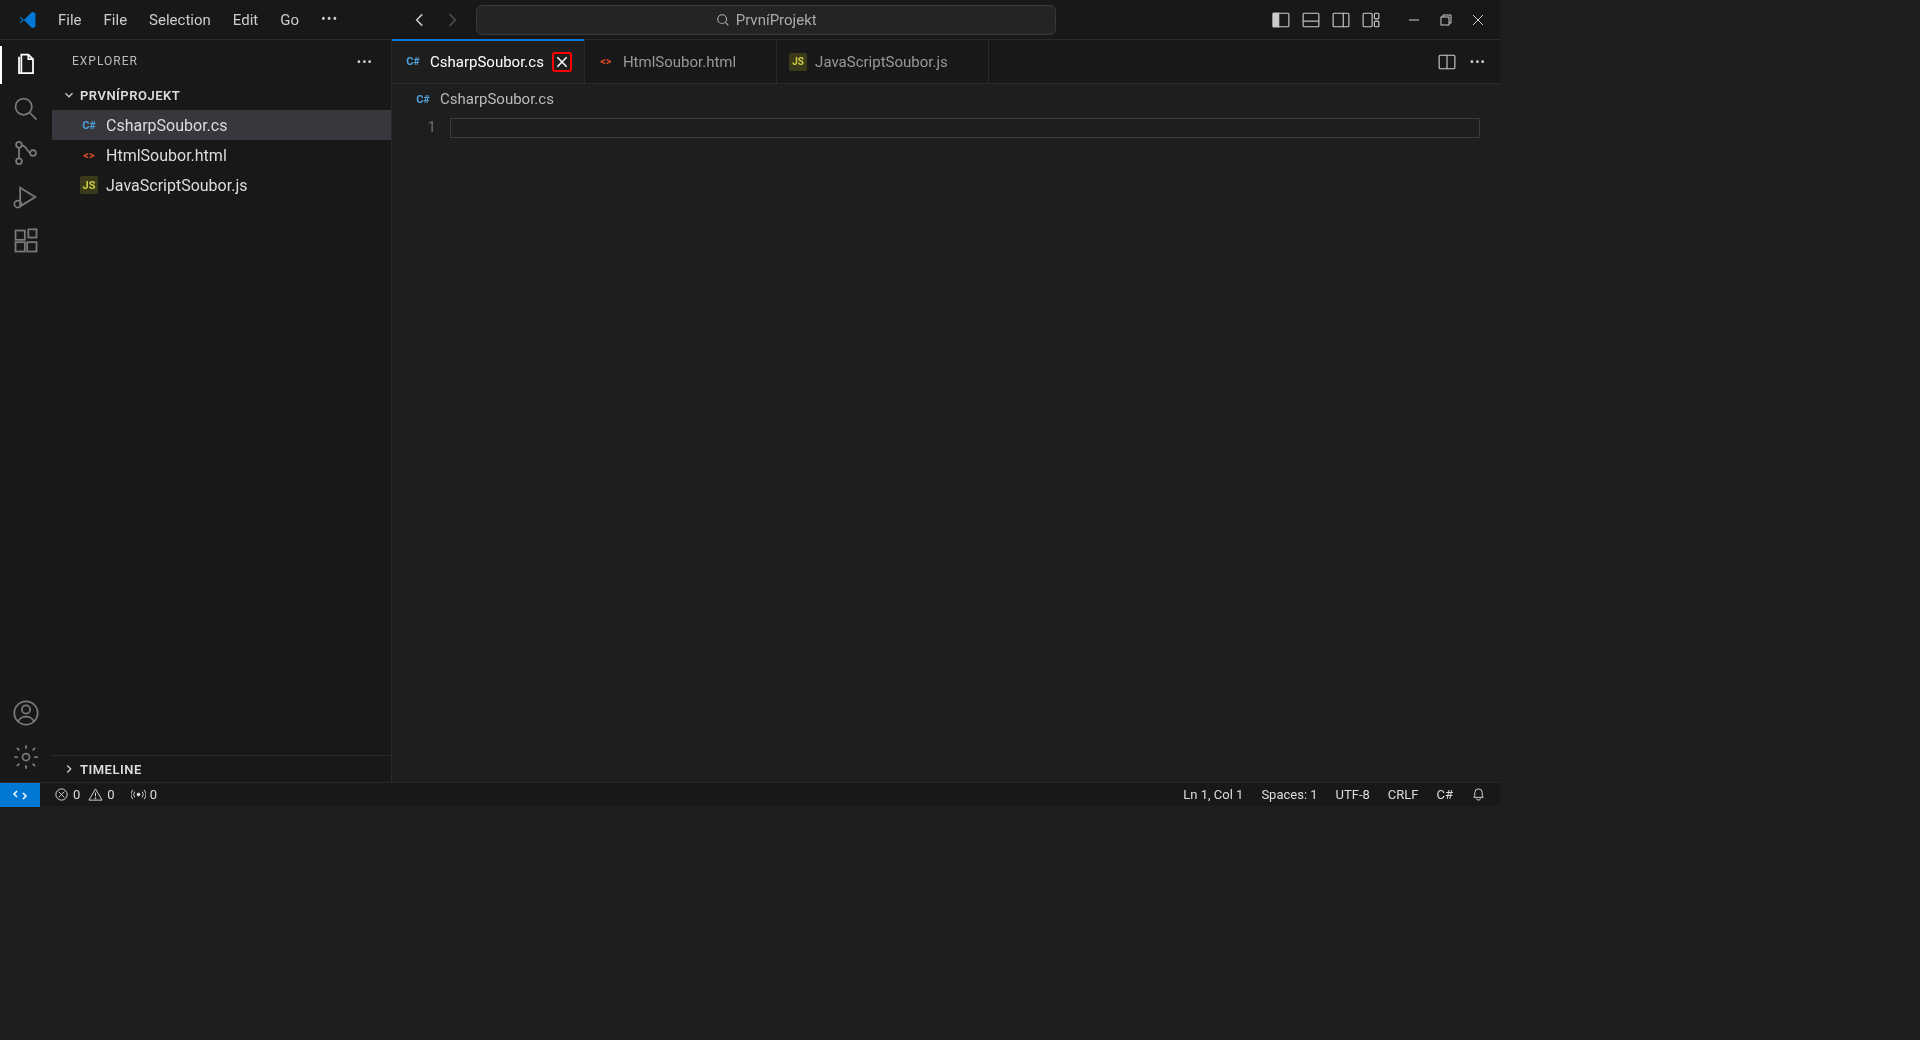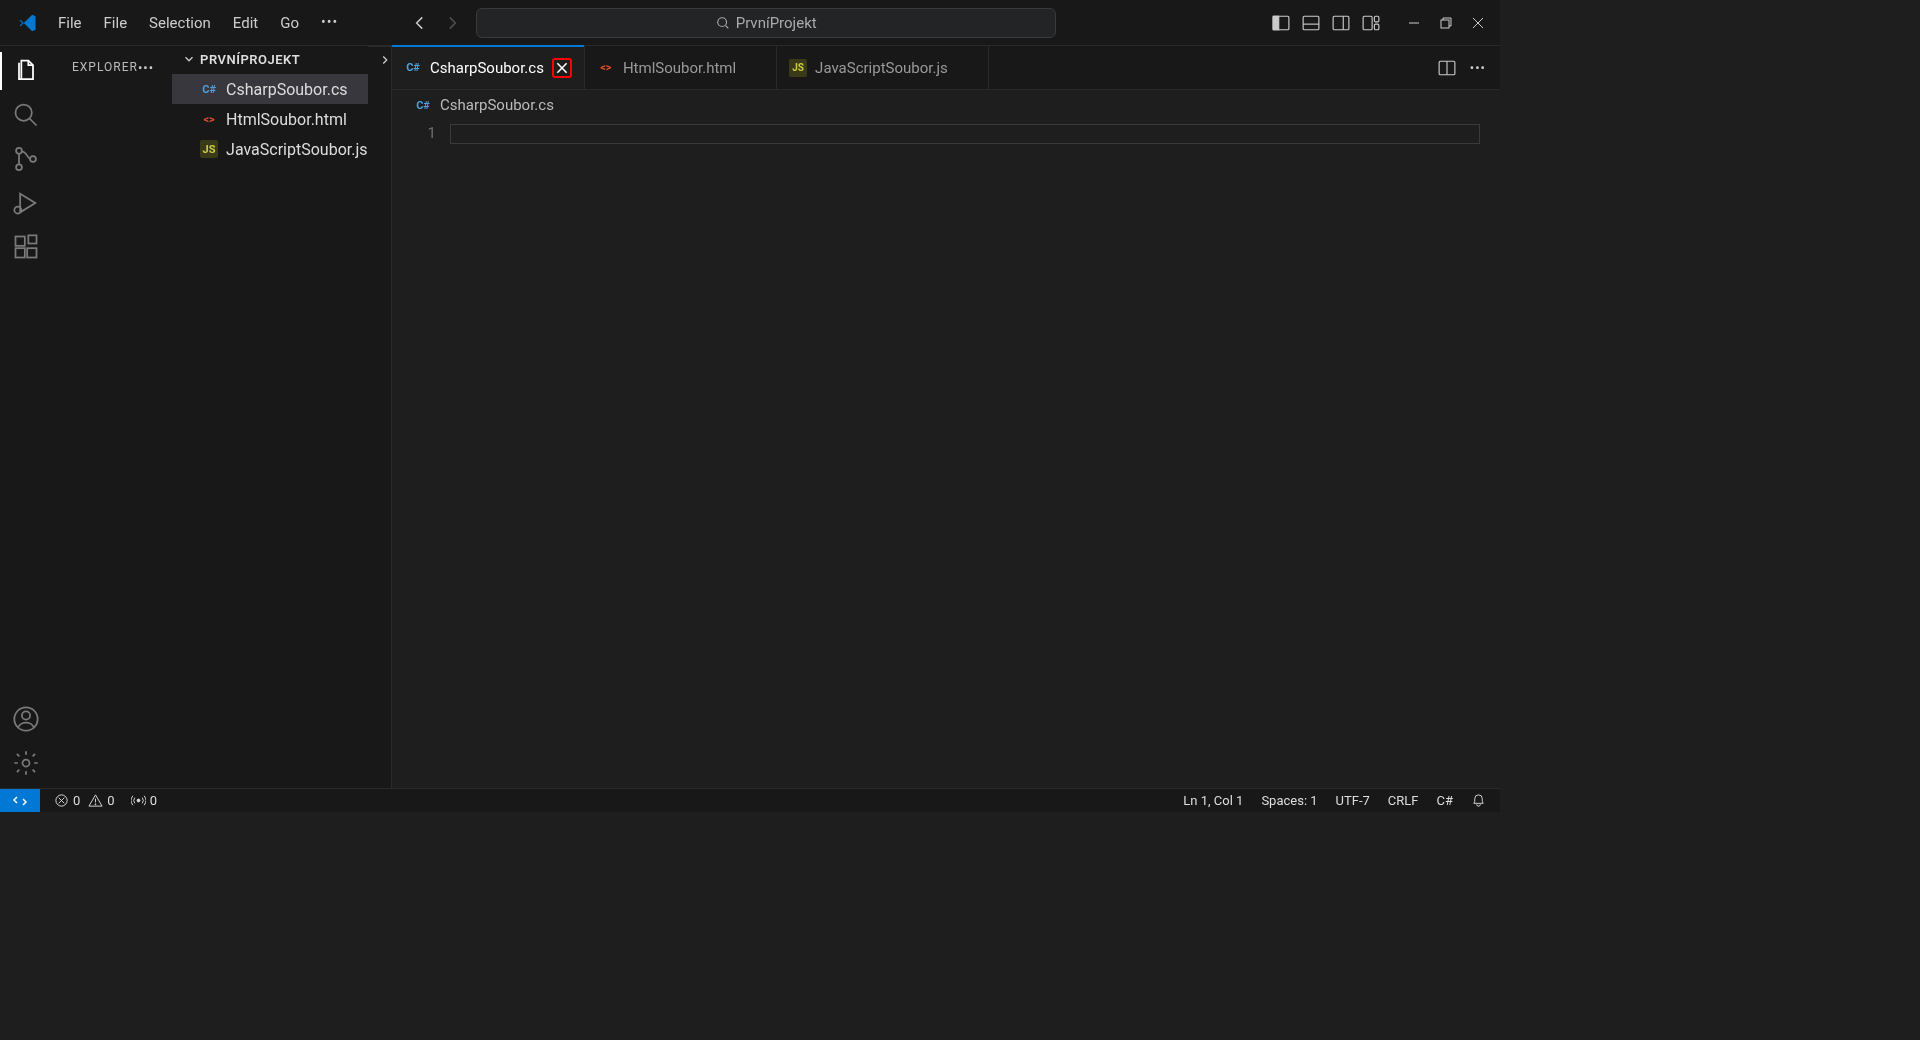--- a/index.html
+++ b/index.html
@@ -1,36 +1,36 @@
 <!DOCTYPE html>
 <html><head>
 <meta charset="utf-8">
 <style>
 *{margin:0;padding:0;box-sizing:border-box;font-family:-apple-system,BlinkMacSystemFont,"Segoe UI",Roboto,sans-serif}
 body{background:#1e1e1e;color:#cccccc;width:1500px;height:812px;overflow:hidden;font-size:13px}
-.titlebar{height:46px;background:#181818;display:flex;align-items:center;padding:0 8px;border-bottom:1px solid #2a2a2a}
+.titlebar{height:40px;background:#181818;display:flex;align-items:center;padding:0 8px;border-bottom:1px solid #2a2a2a}
 .vscode-logo{width:20px;height:20px;margin:0 10px}
 .menu{display:flex;gap:2px}
 .menu-item{padding:6px 10px;color:#cccccc;font-size:15px;cursor:pointer}
 .menu-ellipsis{padding:6px 10px;color:#cccccc;font-size:14px;cursor:pointer;letter-spacing:1px}
 .nav-arrows{display:flex;gap:8px;margin-left:60px}
 .nav-arrow{width:24px;height:24px;display:flex;align-items:center;justify-content:center;color:#888;cursor:pointer}
 .nav-arrow.disabled{opacity:0.5}
 .search-box{flex:1;max-width:580px;height:30px;background:#222425;border:1px solid #3a3a3a;border-radius:6px;margin:0 12px;display:flex;align-items:center;justify-content:center;gap:6px;color:#aaa;font-size:15px}
 .title-actions{display:flex;gap:12px;margin-left:auto;align-items:center;padding-right:6px}
 .title-action-icon{width:18px;height:18px;color:#cccccc;cursor:pointer;display:flex;align-items:center;justify-content:center}
 .window-controls{display:flex;gap:16px;margin-left:14px}
 .window-ctrl{width:16px;height:16px;color:#cccccc;cursor:pointer;display:flex;align-items:center;justify-content:center}
 .main{display:flex;height:calc(100% - 46px - 24px)}
 .activitybar{width:52px;background:#181818;display:flex;flex-direction:column;align-items:center;padding-top:10px;gap:14px}
 .activity-icon{width:30px;height:30px;color:#7a7a7a;cursor:pointer;display:flex;align-items:center;justify-content:center}
 .activity-icon.active{color:#fff;position:relative}
 .activity-icon.active::before{content:"";position:absolute;left:-11px;top:-4px;bottom:-4px;width:2px;background:#fff}
 .activity-spacer{flex:1}
-.sidebar{width:340px;background:#181818;display:flex;flex-direction:row;border-right:1px solid #2a2a2a}
+.sidebar{width:340px;background:#181818;display:flex;flex-direction:column;border-right:1px solid #2a2a2a}
 .sidebar-header{height:42px;display:flex;align-items:center;justify-content:space-between;padding:0 18px 0 20px}
 .sidebar-title{font-size:12px;letter-spacing:1px;color:#bbb}
 .explorer-section{flex:0 0 auto}
 .section-header{height:26px;display:flex;align-items:center;padding:0 10px;gap:4px;cursor:pointer;font-size:13px;font-weight:600;letter-spacing:0.5px;color:#ddd}
 .file-tree{padding:2px 0}
 .file-item{height:30px;display:flex;align-items:center;padding-left:28px;gap:8px;cursor:pointer;font-size:16px;color:#ddd}
 .file-item.active{background:#37373d}
 .file-icon{width:18px;height:18px;display:flex;align-items:center;justify-content:center;font-size:11px;font-weight:bold}
 .outline-section{border-top:1px solid #2a2a2a;margin-top:auto}
 .outline-body{padding:12px 20px;color:#888;font-size:15px;line-height:1.6}
@@ -303,21 +303,21 @@
       <svg width="15" height="15" viewBox="0 0 16 16" stroke="#ddd" fill="none">
           <circle cx="8" cy="8" r="1.5" fill="#ddd"></circle>
           <path d="M4 5a5 5 0 000 6M12 5a5 5 0 010 6M2 3a8 8 0 000 10M14 3a8 8 0 010 10"></path>
         </svg>
       <span>0</span>
     </div>
   </div>
   <div class="status-right">
     <div class="status-item">Ln 1, Col 1</div>
     <div class="status-item">Spaces: 1</div>
-    <div class="status-item">UTF-7</div>
+    <div class="status-item">UTF-8</div>
     <div class="status-item">CRLF</div>
     <div class="status-item">C#</div>
     <div class="status-item">
         <svg width="15" height="15" viewBox="0 0 16 16" stroke="#ddd" fill="none">
           <path d="M8 2a4 4 0 014 4v3l1 2H3l1-2V6a4 4 0 014-4zM6 12a2 2 0 004 0"></path>
         </svg>
       </div>
   </div>
 </div>
 

